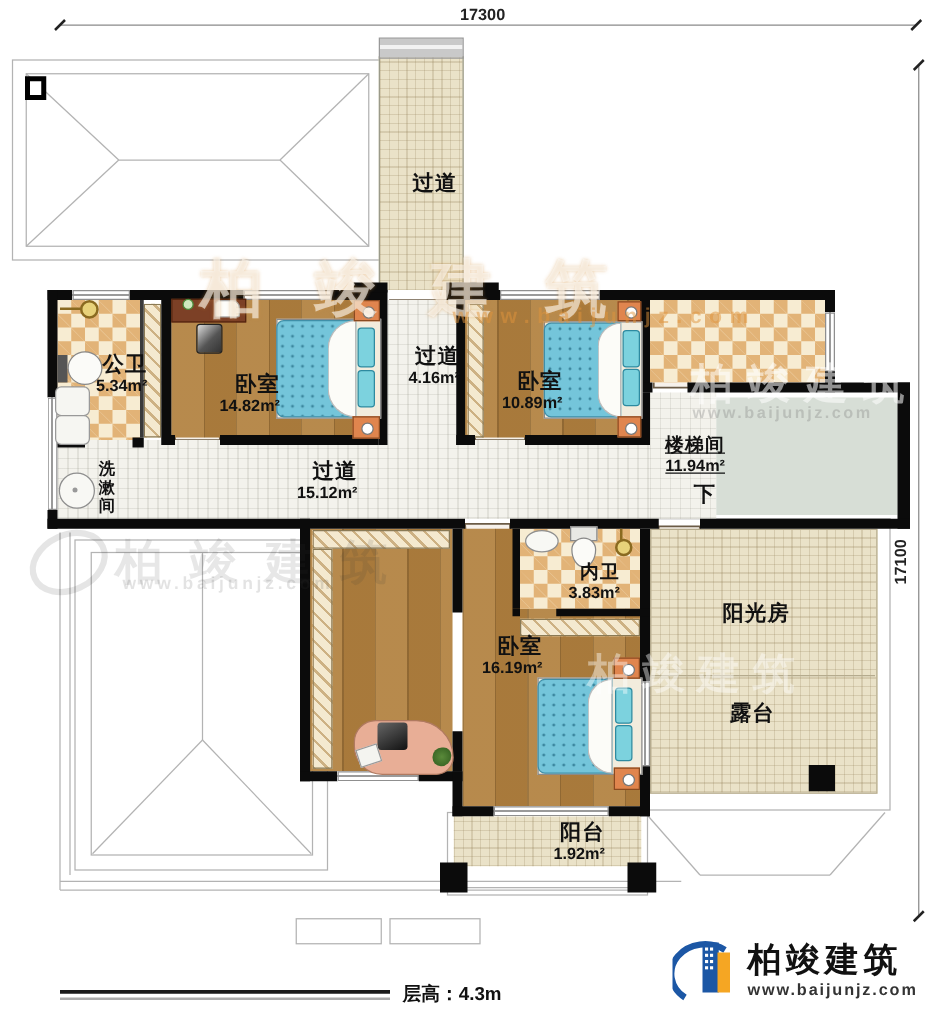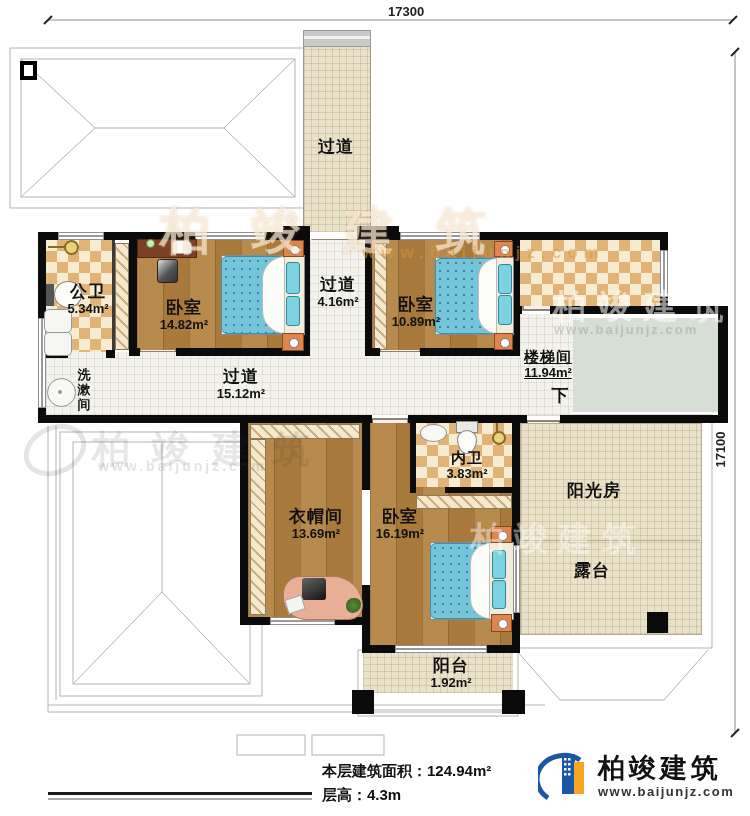--- a/index.html
+++ b/index.html
@@ -19,21 +19,21 @@
     background-position:0 0,11px 11px;background-size:22px 22px;}
   .tilebeige{position:absolute;background-color:#eae2c8;
     background-image:repeating-linear-gradient(0deg,rgba(140,120,80,.22) 0 1px,transparent 1px 7px),
                      repeating-linear-gradient(90deg,rgba(140,120,80,.22) 0 1px,transparent 1px 7px);}
   .tilelight{position:absolute;background-color:#f3f2ec;
     background-image:repeating-linear-gradient(0deg,rgba(120,120,105,.14) 0 1px,transparent 1px 8px),
                      repeating-linear-gradient(90deg,rgba(120,120,105,.14) 0 1px,transparent 1px 8px);}
   .hatch{position:absolute;background:repeating-linear-gradient(45deg,#cdb183 0 2px,#f4e9cf 2px 8px);
          box-shadow:0 0 0 1px #8a7a55 inset;}
   .stair{position:absolute;background:#d7ded6;}
-  .room-label{position:absolute;text-align:center;color:#111;font-weight:bold;line-height:1.1;}
+  .room-label{position:absolute;text-align:right;color:#111;font-weight:bold;line-height:1.1;}
   .room-name{font-size:17px;letter-spacing:1px;}
   .room-area{font-size:13px;}
   .small-name{font-size:15px;}
   .colm{position:absolute;background:#0b0b0b;}
   .pillow{position:absolute;background:#7cd2de;border:1px solid #2e8aa0;border-radius:3px;}
   .nstand{position:absolute;background:#e0854e;border:1px solid #8a4a20;}
   .nstand i{position:absolute;left:50%;top:50%;width:8px;height:8px;margin:-4px 0 0 -4px;border-radius:50%;
             background:#fff;border:1px solid #777;}
   .mattress{position:absolute;background-color:#74c5da;border:1px solid #3f8fa8;
     background-image:radial-gradient(rgba(15,85,110,.55) 1px,transparent 1.4px);background-size:8px 8px;}
@@ -322,51 +322,44 @@
   <div class="room-label" style="left:548px;top:387px;width:24px;font-size:17px;">
     <span>下</span>
   </div>
   <div class="room-label" style="left:76px;top:368px;width:16px;font-size:13px;word-break:break-all;line-height:1.15;">
     <span>洗漱间</span>
   </div>
   <div class="room-label" style="left:196px;top:368px;width:90px;">
     <div class="room-name">过道</div>
     <div class="room-area">15.12m²</div>
   </div>
-  <div class="room-label" style="left:276px;top:508px;width:80px;">
-    <div class="room-name">衣帽间</div>
-    <div class="room-area">13.69m²</div>
-  </div>
   <div class="room-label" style="left:438px;top:450px;width:58px;">
     <div class="room-name small-name">内卫</div>
     <div class="room-area">3.83m²</div>
   </div>
   <div class="room-label" style="left:366px;top:508px;width:68px;">
     <div class="room-name">卧室</div>
     <div class="room-area">16.19m²</div>
   </div>
   <div class="room-label" style="left:556px;top:482px;width:76px;">
     <div class="room-name">阳光房</div>
   </div>
   <div class="room-label" style="left:564px;top:562px;width:56px;">
     <div class="room-name">露台</div>
   </div>
   <div class="room-label" style="left:418px;top:657px;width:66px;">
     <div class="room-name">阳台</div>
     <div class="room-area">1.92m²</div>
   </div>
 
-  <div class="dim" style="left:368px;top:4px;margin-left:20px;">17300</div>
+  <div class="dim" style="left:368px;top:4px;">17300</div>
   <div class="dim" style="left:702px;top:442px;transform:rotate(-90deg);transform-origin:center;">17100</div>
 
   <div class="abs" style="left:48px;top:792px;width:264px;height:3px;background:#1a1a1a;"></div>
   <div class="abs" style="left:48px;top:798px;width:264px;height:2px;background:#aaa;"></div>
-  <div class="abs" style="left:322px;top:762px;font-size:15px;font-weight:bold;color:#111;">
-    <span>本层建筑面积：</span><span>124.94m²</span>
-  </div>
   <div class="abs" style="left:322px;top:786px;font-size:15px;font-weight:bold;color:#111;">
     <span>层高：</span><span>4.3m</span>
   </div>
 
   <svg class="abs" style="left:538px;top:746px;" width="56" height="58" viewBox="0 0 56 58">
     <path d="M10,52 a24,21 0 1 1 32,-38" stroke="#1c57a5" stroke-width="5" fill="none"></path>
     <rect x="24" y="8" width="13" height="40" fill="#1c57a5"></rect>
     <rect x="36" y="16" width="10" height="32" fill="#f5a623"></rect>
     <g fill="#fff">
       <rect x="26" y="12" width="2.5" height="2.5"></rect>

